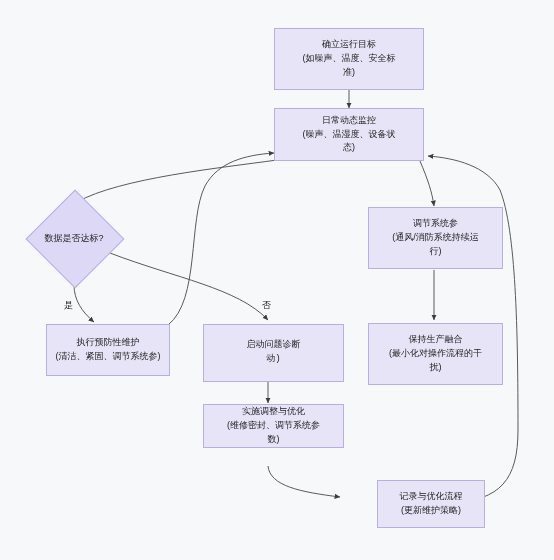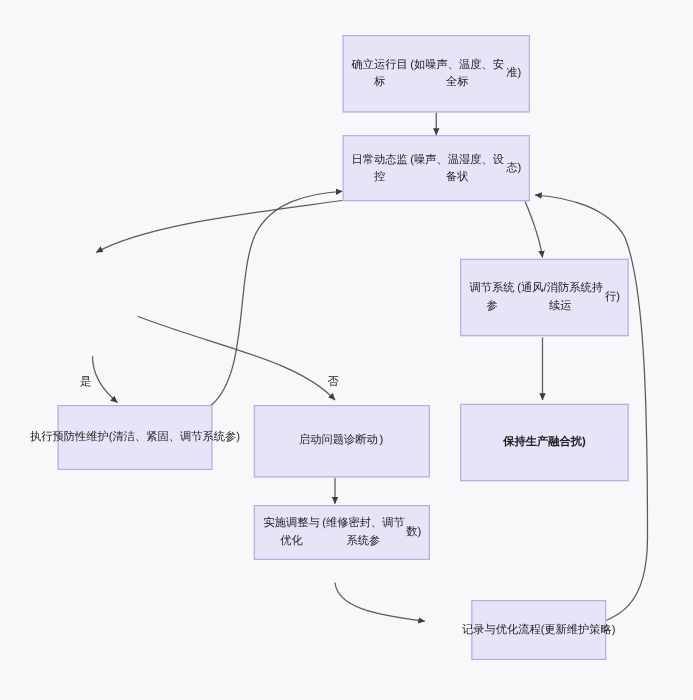--- a/index.html
+++ b/index.html
@@ -24,21 +24,21 @@
     top: 0;
     width: 554px;
     height: 560px;
   }
   .node {
     position: absolute;
     box-sizing: border-box;
     background: #e8e4f8;
     border: 1px solid #b9aee0;
     display: flex;
-    flex-direction: row;
+    flex-direction: column;
     align-items: center;
     justify-content: center;
     text-align: center;
     color: #1c1c1c;
     font-size: 9px;
     line-height: 1.55;
     padding: 3px 6px;
     z-index: 2;
   }
   .node .line {
@@ -126,20 +126,24 @@
     <span class="line">(如噪声、温度、安全标</span>
     <span class="line">准)</span>
   </div>
 
   <div class="node wrapped" style="left:274px; top:108px; width:150px; height:53px;">
     <span class="line">日常动态监控</span>
     <span class="line">(噪声、温湿度、设备状</span>
     <span class="line">态)</span>
   </div>
 
+  <div class="decision" style="left:26px; top:190px;">
+    <div class="diamond-shape"></div>
+    <div class="diamond-label">数据是否达标?</div>
+  </div>
 
   <div class="node" style="left:46px; top:324px; width:124px; height:52px;">
     <span class="line">执行预防性维护</span>
     <span class="line">(清洁、紧固、调节系统参)</span>
   </div>
 
   <div class="node wrapped" style="left:203px; top:324px; width:141px; height:58px;font-family:Liberation Mono, monospace;">
     <span class="line">启动问题诊断</span>
     <span class="line">动)</span>
   </div>
@@ -149,22 +153,23 @@
     <span class="line">(维修密封、调节系统参</span>
     <span class="line">数)</span>
   </div>
 
   <div class="node wrapped" style="left:368px; top:207px; width:135px; height:62px;">
     <span class="line">调节系统参</span>
     <span class="line">(通风/消防系统持续运</span>
     <span class="line">行)</span>
   </div>
 
-  <div class="node wrapped" style="left:368px; top:323px; width:135px; height:62px;font-weight:bold;">
+  <div class="node wrapped" style="left:368px; top:323px; width:135px; height:62px;">
     <span class="line">保持生产融合</span>
+    <span class="line">(最小化对操作流程的干</span>
     <span class="line">扰)</span>
   </div>
 
   <div class="node" style="left:345px; top:480px; width:108px; height:48px;margin-left:32px;">
     <span class="line">记录与优化流程</span>
     <span class="line">(更新维护策略)</span>
   </div>
 
   <div class="edge-label" style="left:64px; top:299px;">是</div>
   <div class="edge-label" style="left:262px; top:299px;">否</div>

